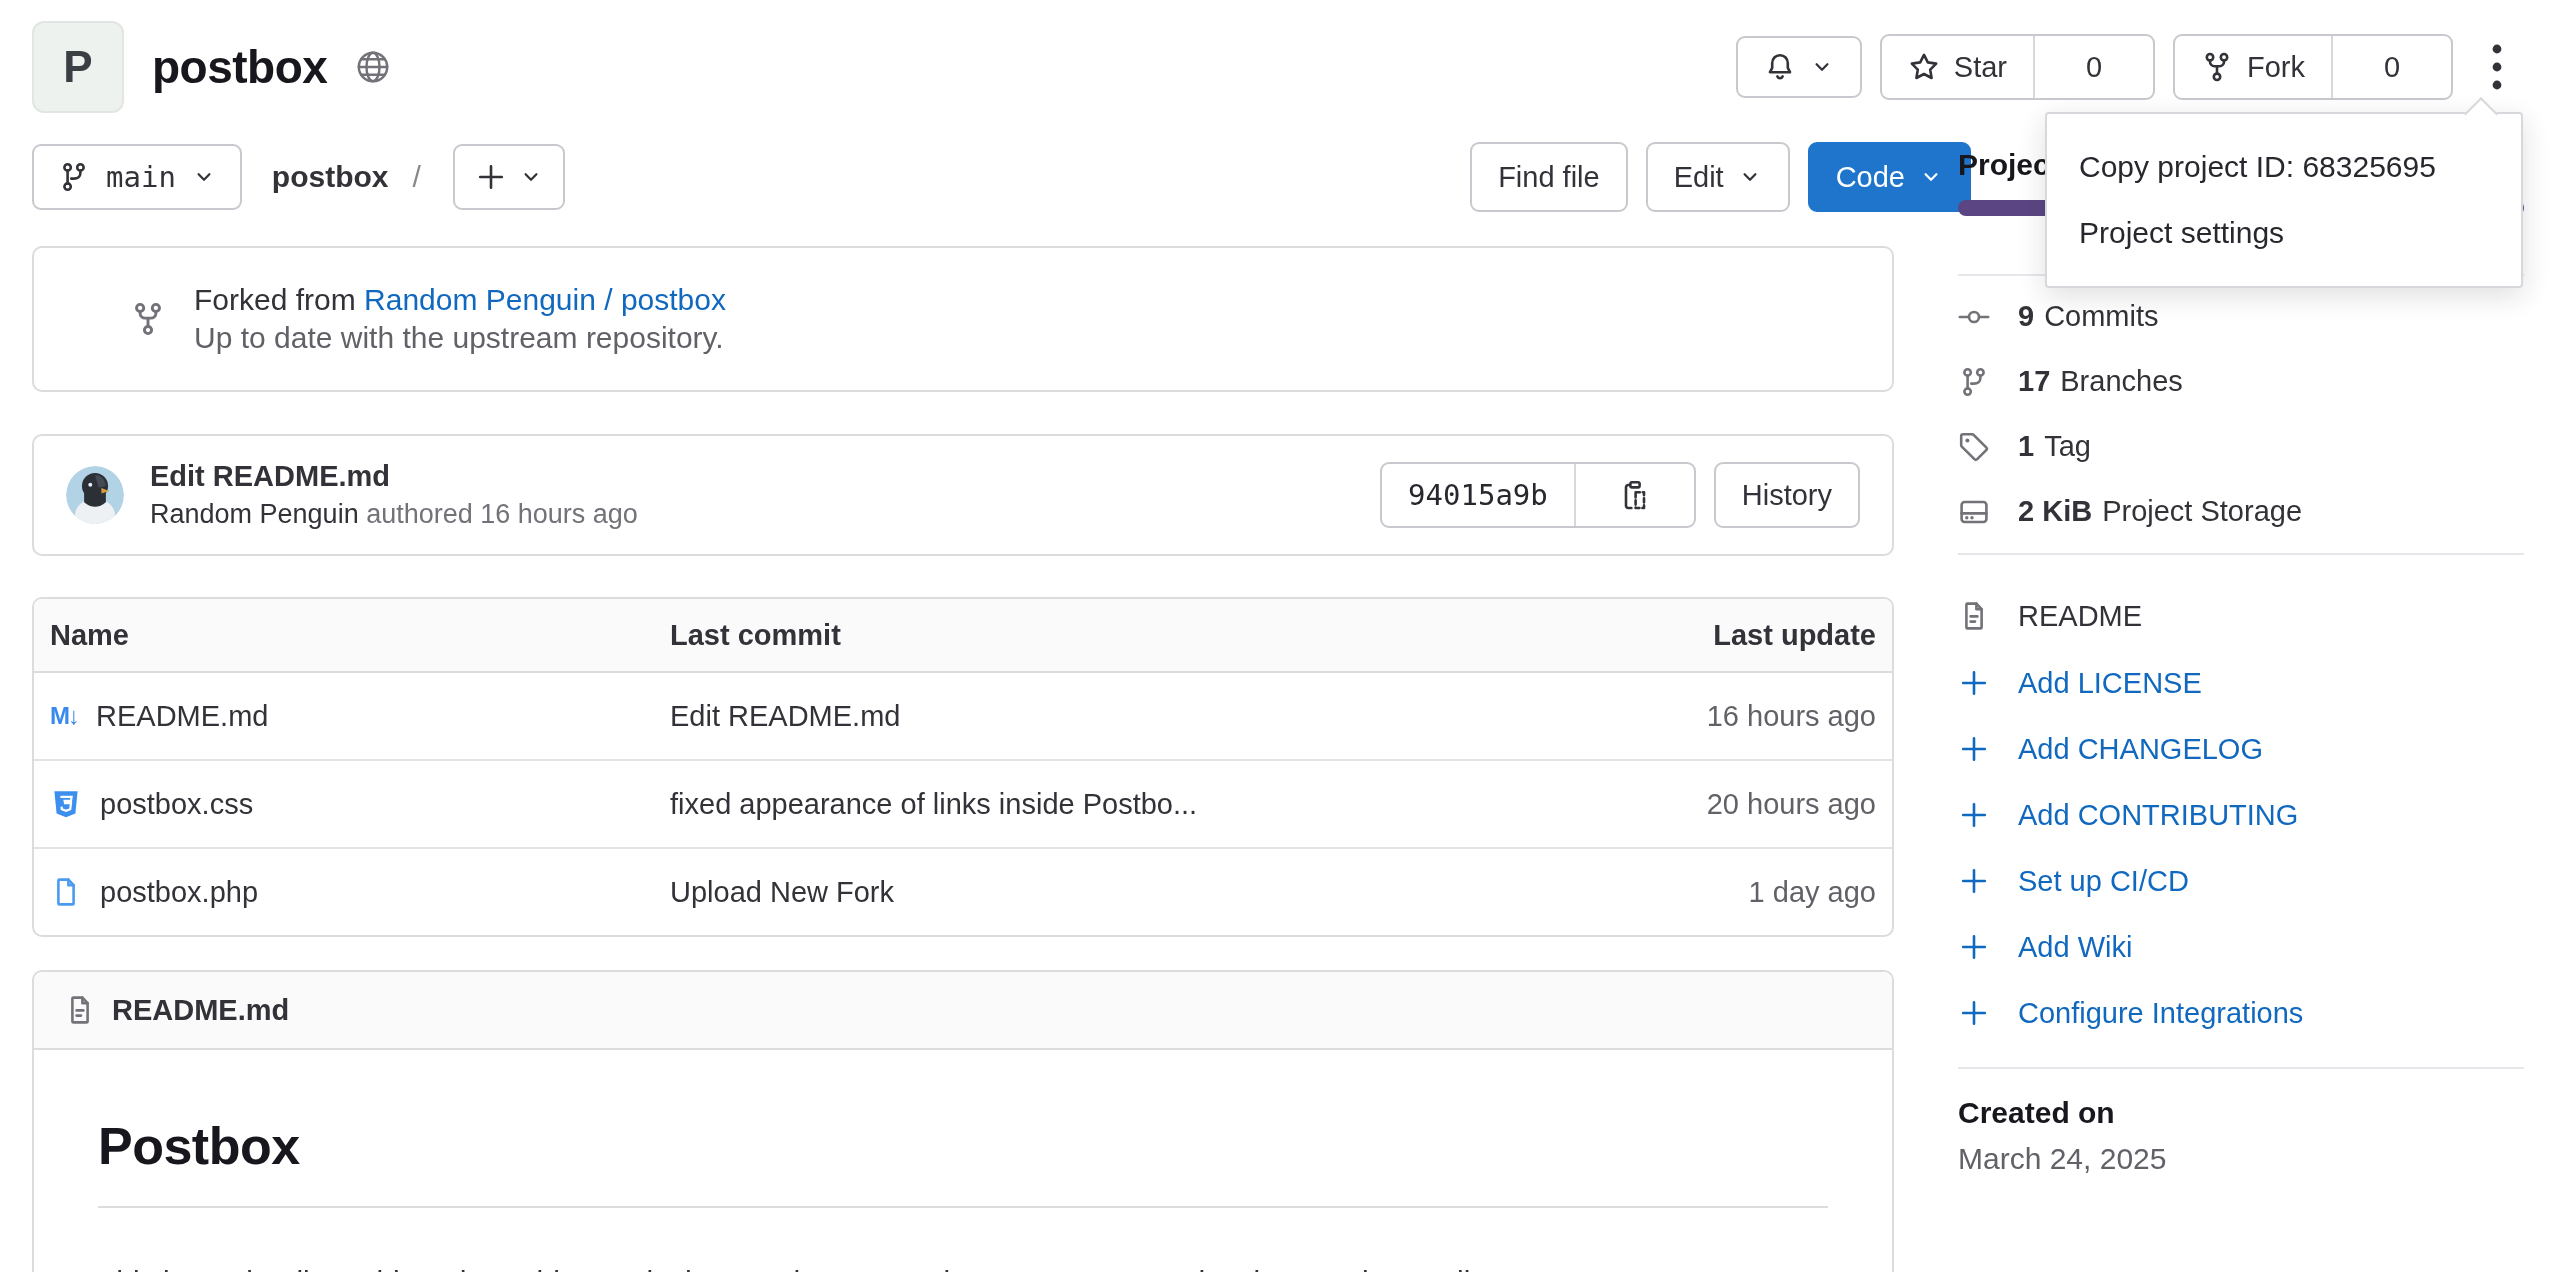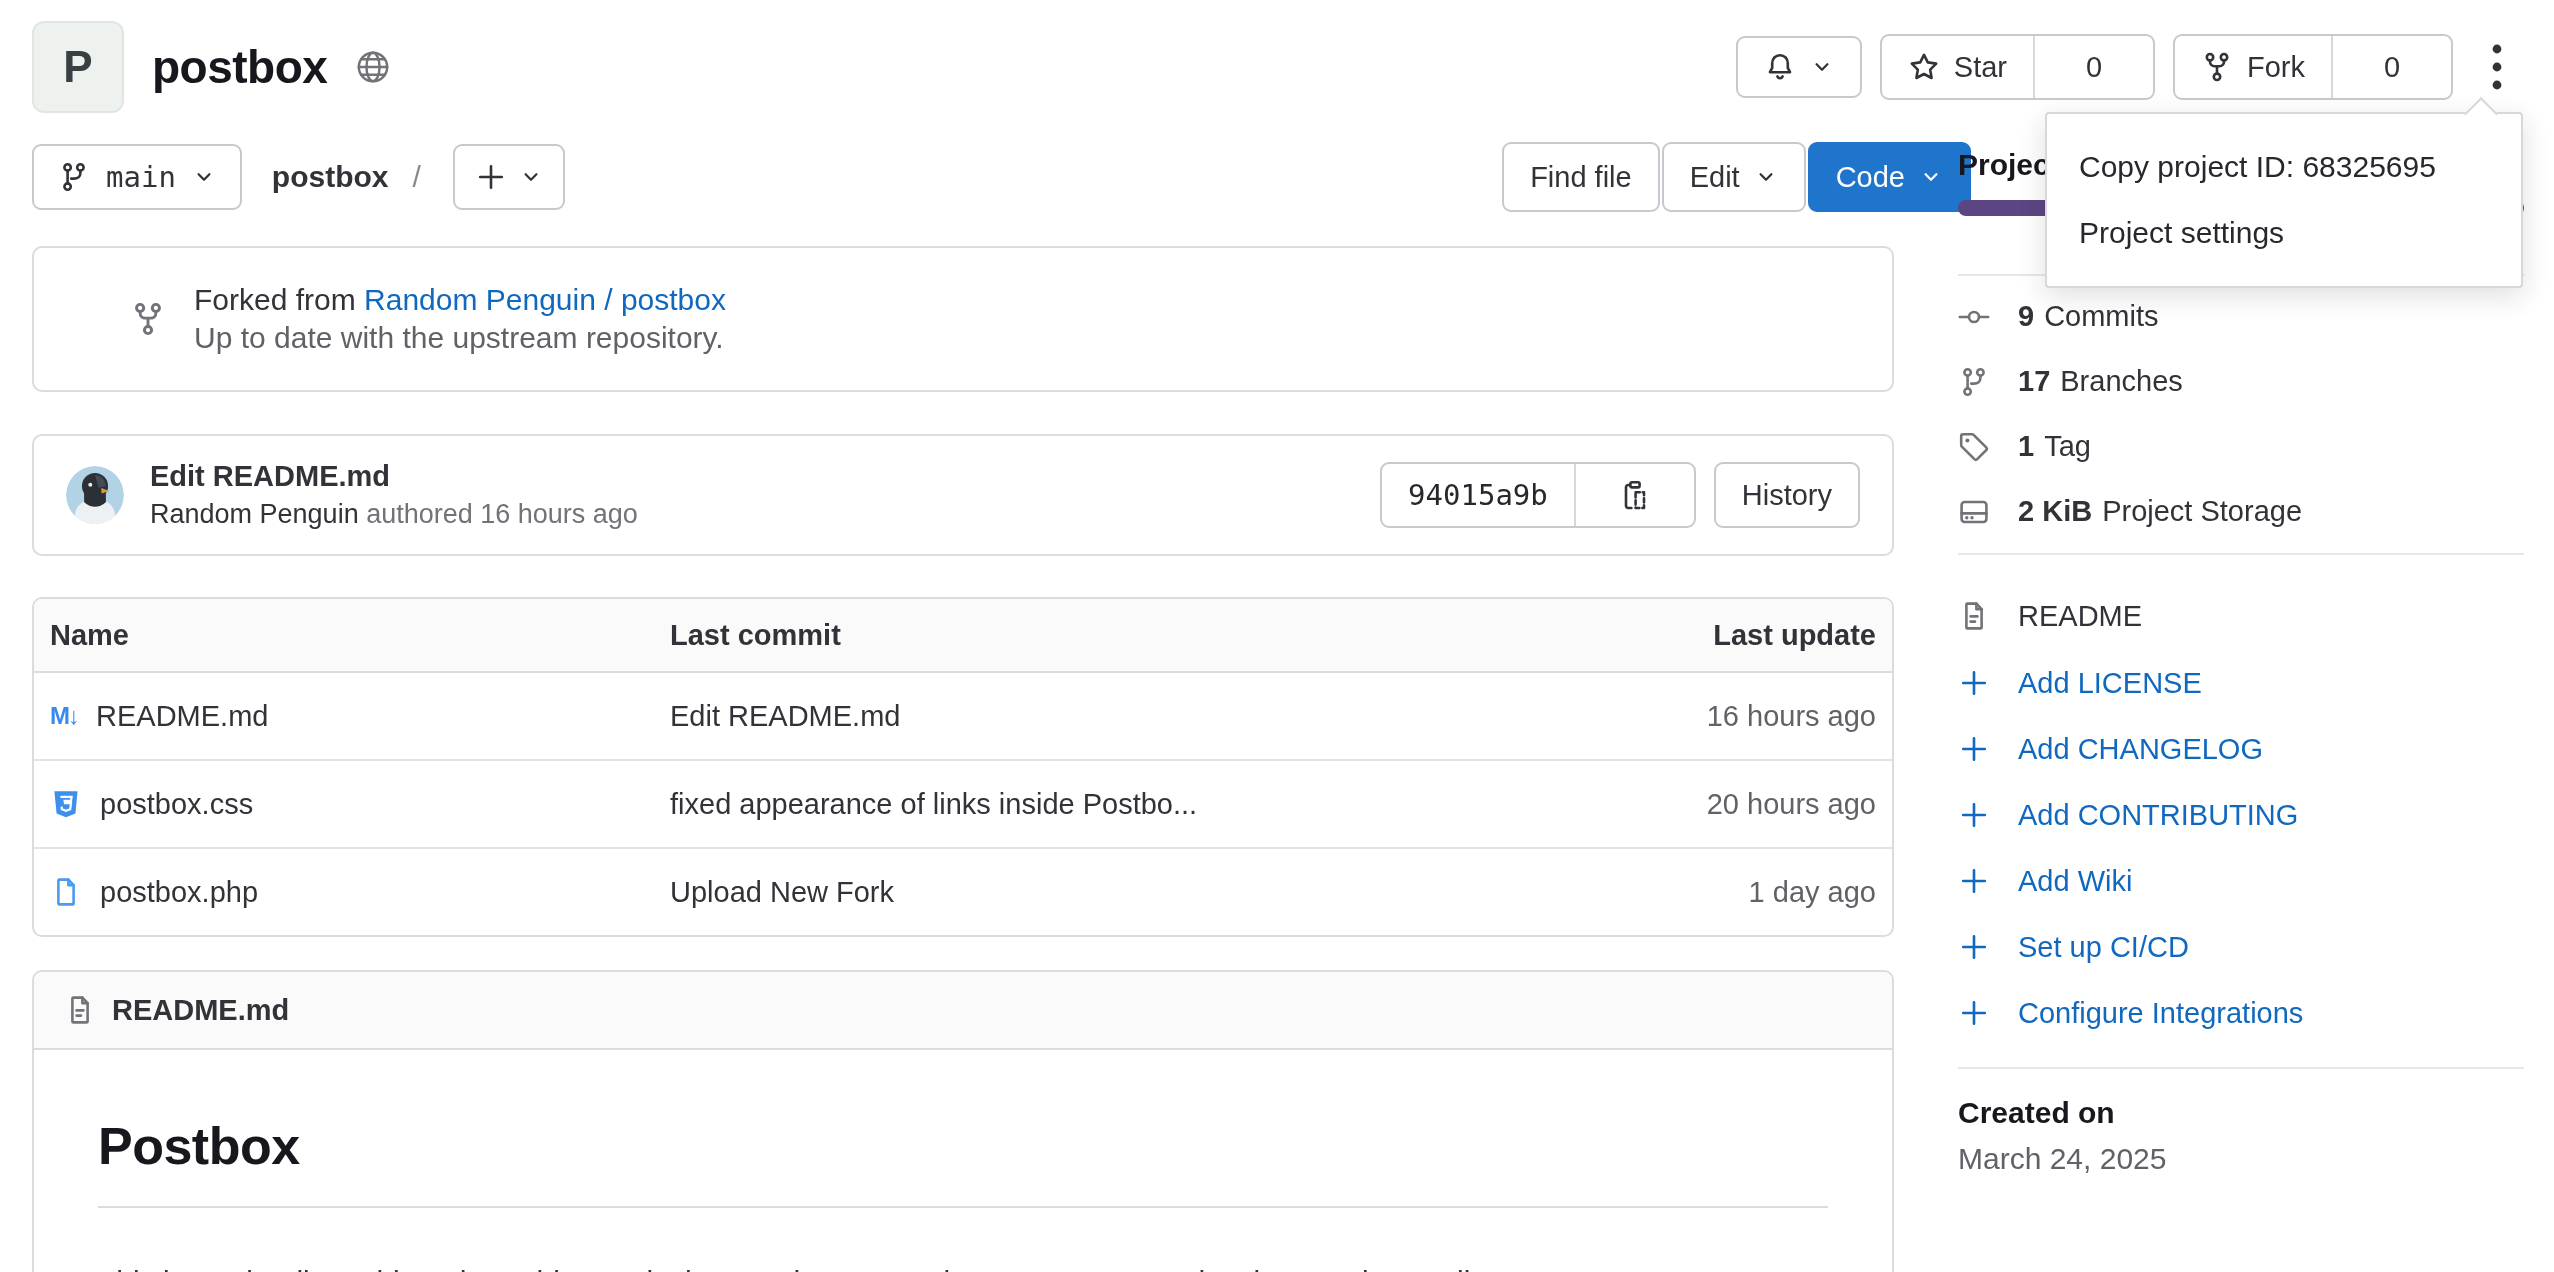--- a/index.html
+++ b/index.html
@@ -31,21 +31,21 @@
   .kebab-btn{border:none;background:none;padding:6px 10px;cursor:pointer;color:#333238}
 
   
   .row2{position:absolute;left:32px;top:142px;width:1939px;height:70px;display:flex;align-items:center;justify-content:space-between}
   .row2-left{display:flex;align-items:center;gap:30px}
   .branch-btn{height:66px;padding:0 24px;gap:16px}
   .mono{font-family:"DejaVu Sans Mono","Liberation Mono",monospace}
   .crumb{font-weight:700;color:#333238;font-size:30px;text-decoration:none;cursor:pointer}
   .crumb-sep{color:#89888d;font-size:30px;margin:0 2px}
   .plus-btn{height:66px;padding:0 20px;gap:12px}
-  .row2-right{display:flex;align-items:center;gap:2px}
+  .row2-right{display:flex;align-items:center;gap:18px}
   .row2-right .btn{height:70px}
 
   
   .card{position:absolute;left:32px;width:1862px;background:#fff;border:2px solid #dcdcde;border-radius:10px;box-sizing:border-box}
 
   
   .fork-card{top:246px;height:146px;display:flex;align-items:center;gap:28px;padding:0 34px 0 96px}
   .fork-lines{display:flex;flex-direction:column;gap:4px;font-size:30px}
   .fork-line1{color:#333238}
   .fork-line2{color:#626168}
@@ -433,29 +433,29 @@
             </svg>
           </span>
         <span>Add CONTRIBUTING</span>
       </a>
       <a class="sb-link">
         <span class="sic">
             <svg class="ic" viewBox="0 0 16 16">
               <path d="M8 2.6v10.8M2.6 8h10.8"></path>
             </svg>
           </span>
+        <span>Set up CI/CD</span>
+      </a>
+      <a class="sb-link">
+        <span class="sic">
+            <svg class="ic" viewBox="0 0 16 16">
+              <path d="M8 2.6v10.8M2.6 8h10.8"></path>
+            </svg>
+          </span>
         <span>Add Wiki</span>
-      </a>
-      <a class="sb-link">
-        <span class="sic">
-            <svg class="ic" viewBox="0 0 16 16">
-              <path d="M8 2.6v10.8M2.6 8h10.8"></path>
-            </svg>
-          </span>
-        <span>Set up CI/CD</span>
       </a>
       <a class="sb-link">
         <span class="sic">
             <svg class="ic" viewBox="0 0 16 16">
               <path d="M8 2.6v10.8M2.6 8h10.8"></path>
             </svg>
           </span>
         <span>Configure Integrations</span>
       </a>
     </div>

